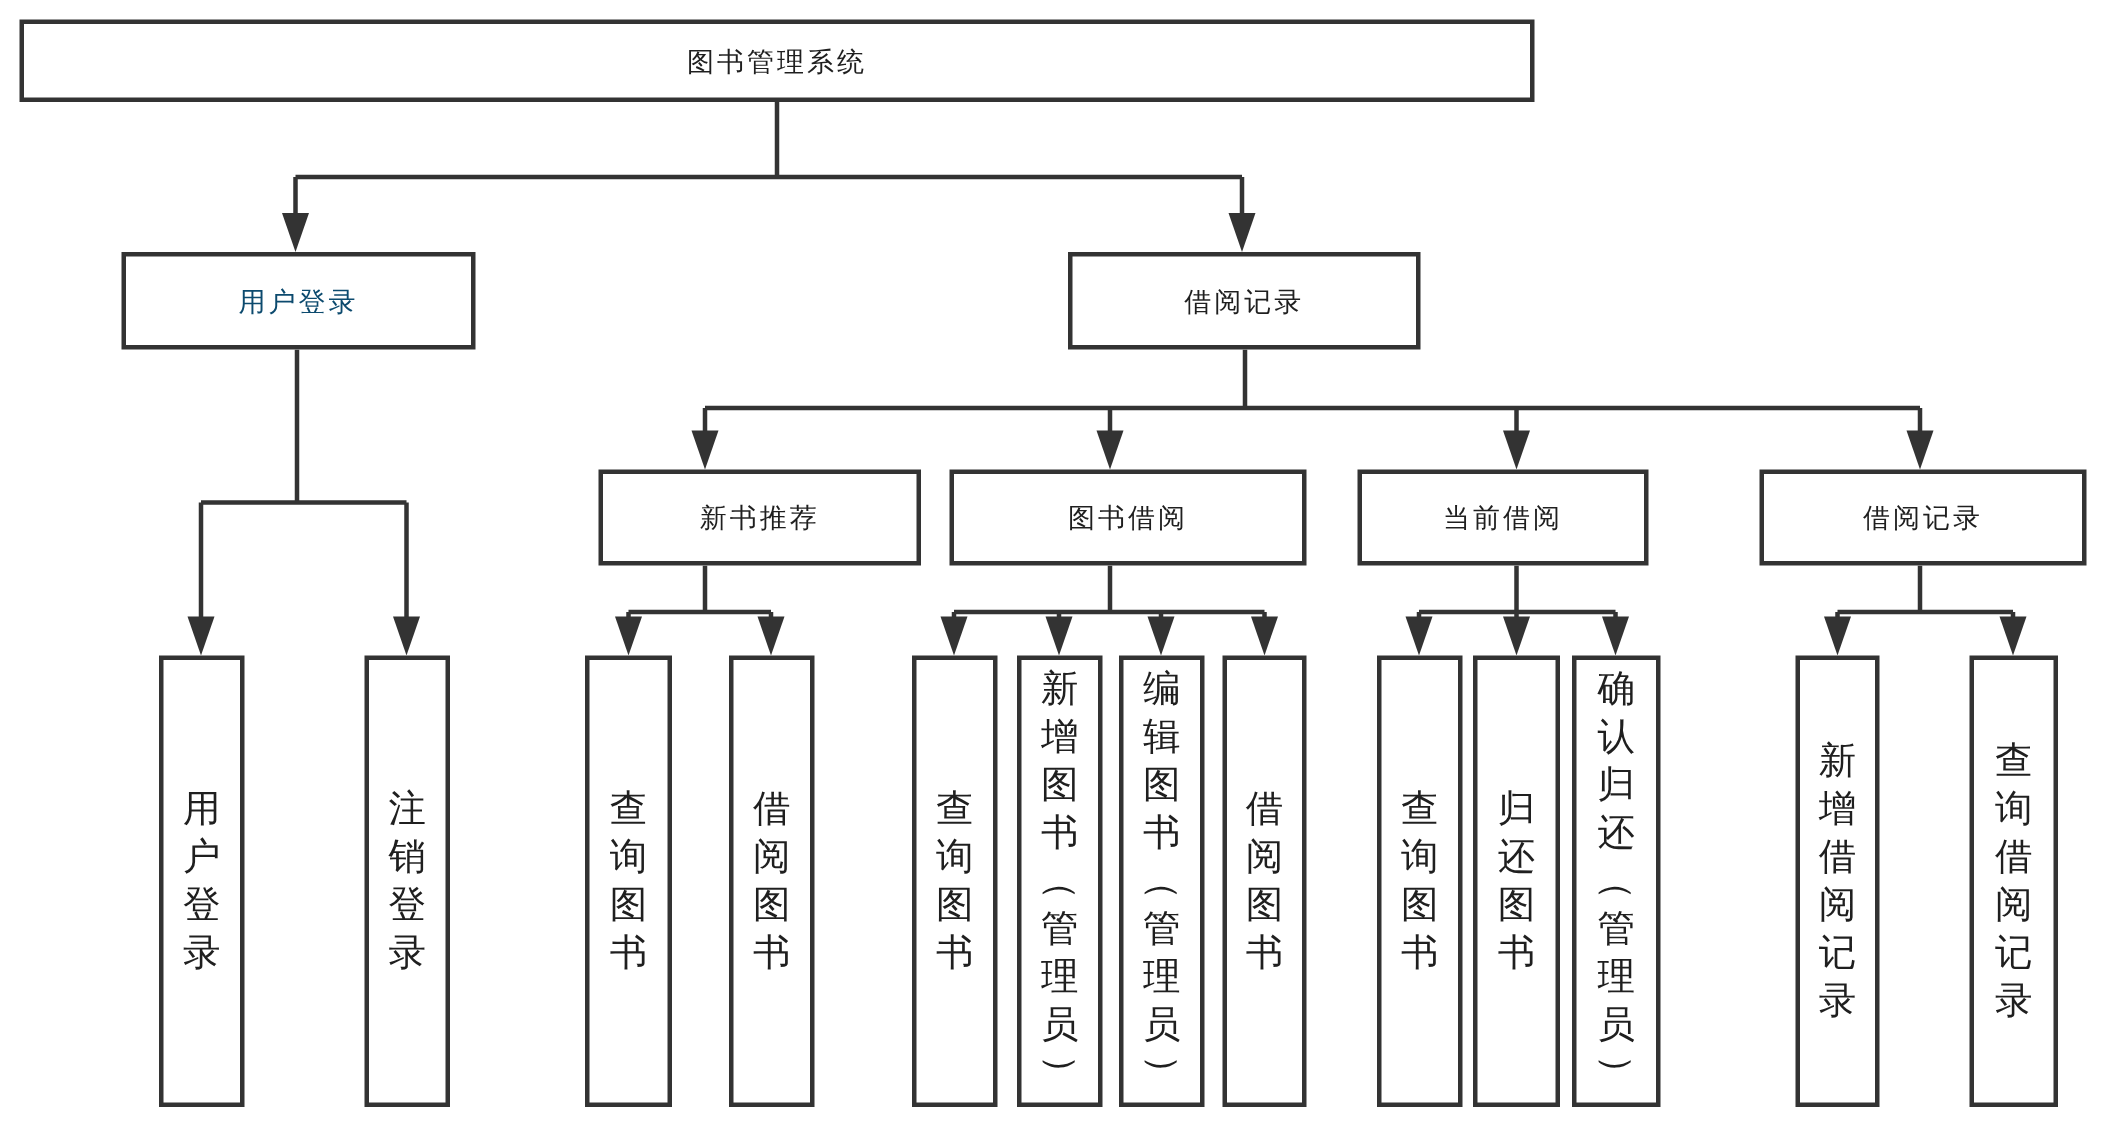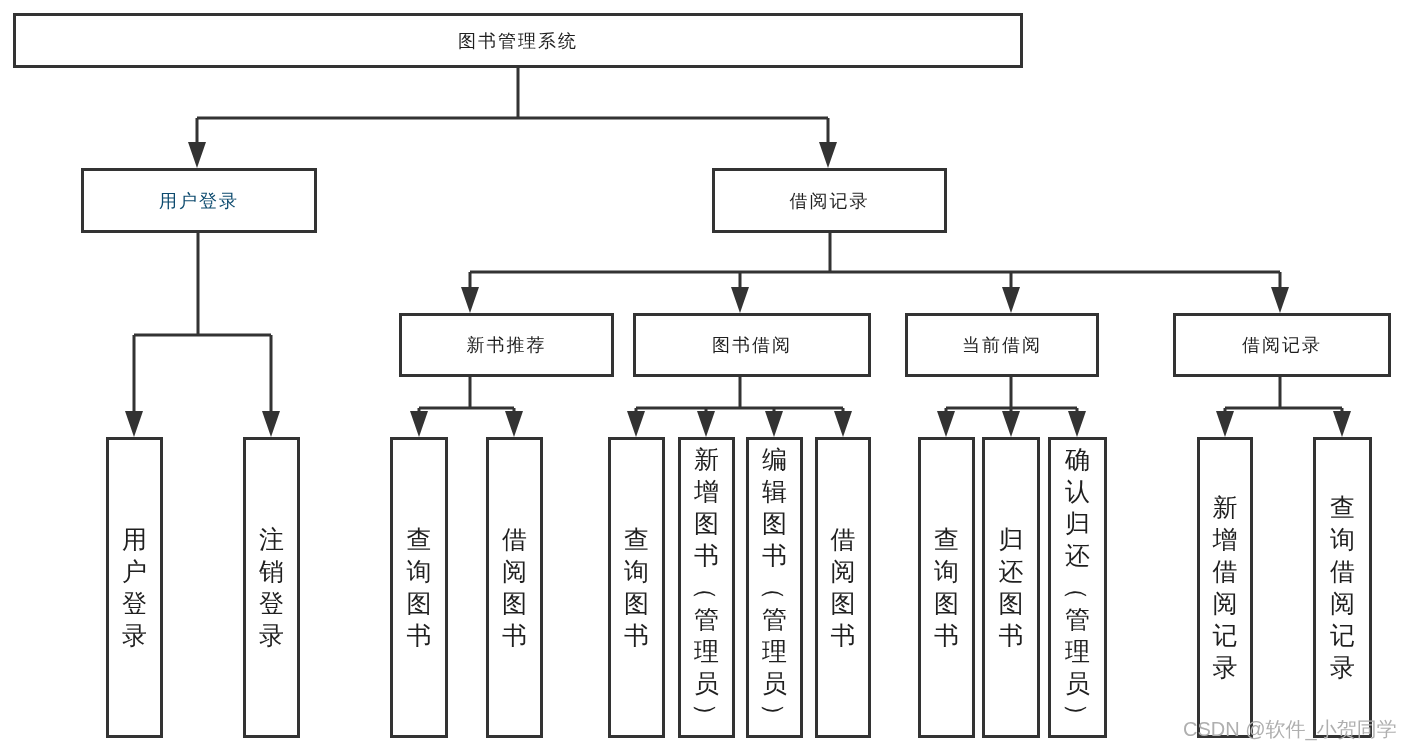--- a/index.html
+++ b/index.html
@@ -229,14 +229,13 @@
         <div class="label">
           <span class="vchar">查</span>
           <span class="vchar">询</span>
           <span class="vchar">借</span>
           <span class="vchar">阅</span>
           <span class="vchar">记</span>
           <span class="vchar">录</span>
         </div>
       </div>
     </div>
-  <div class="watermark" style="color: rgb(175, 175, 175);">CSDN @软件_小贺同学</div>
 </div>
 
 </body></html>

